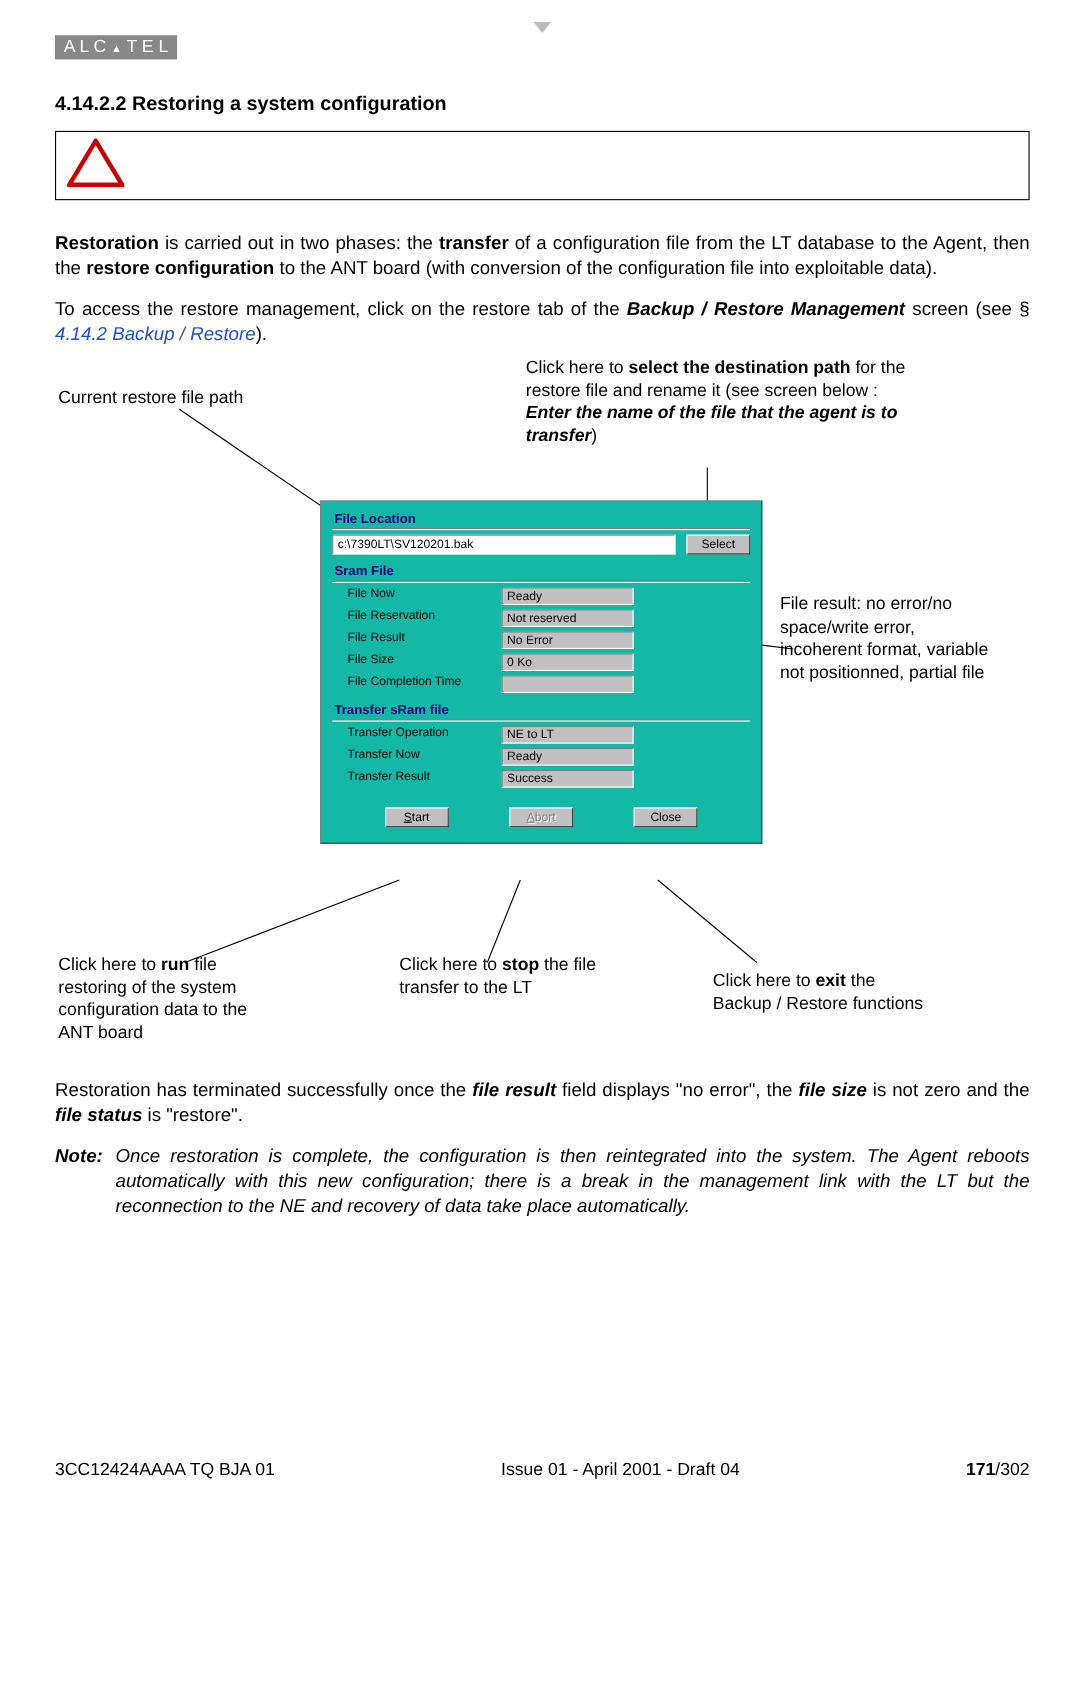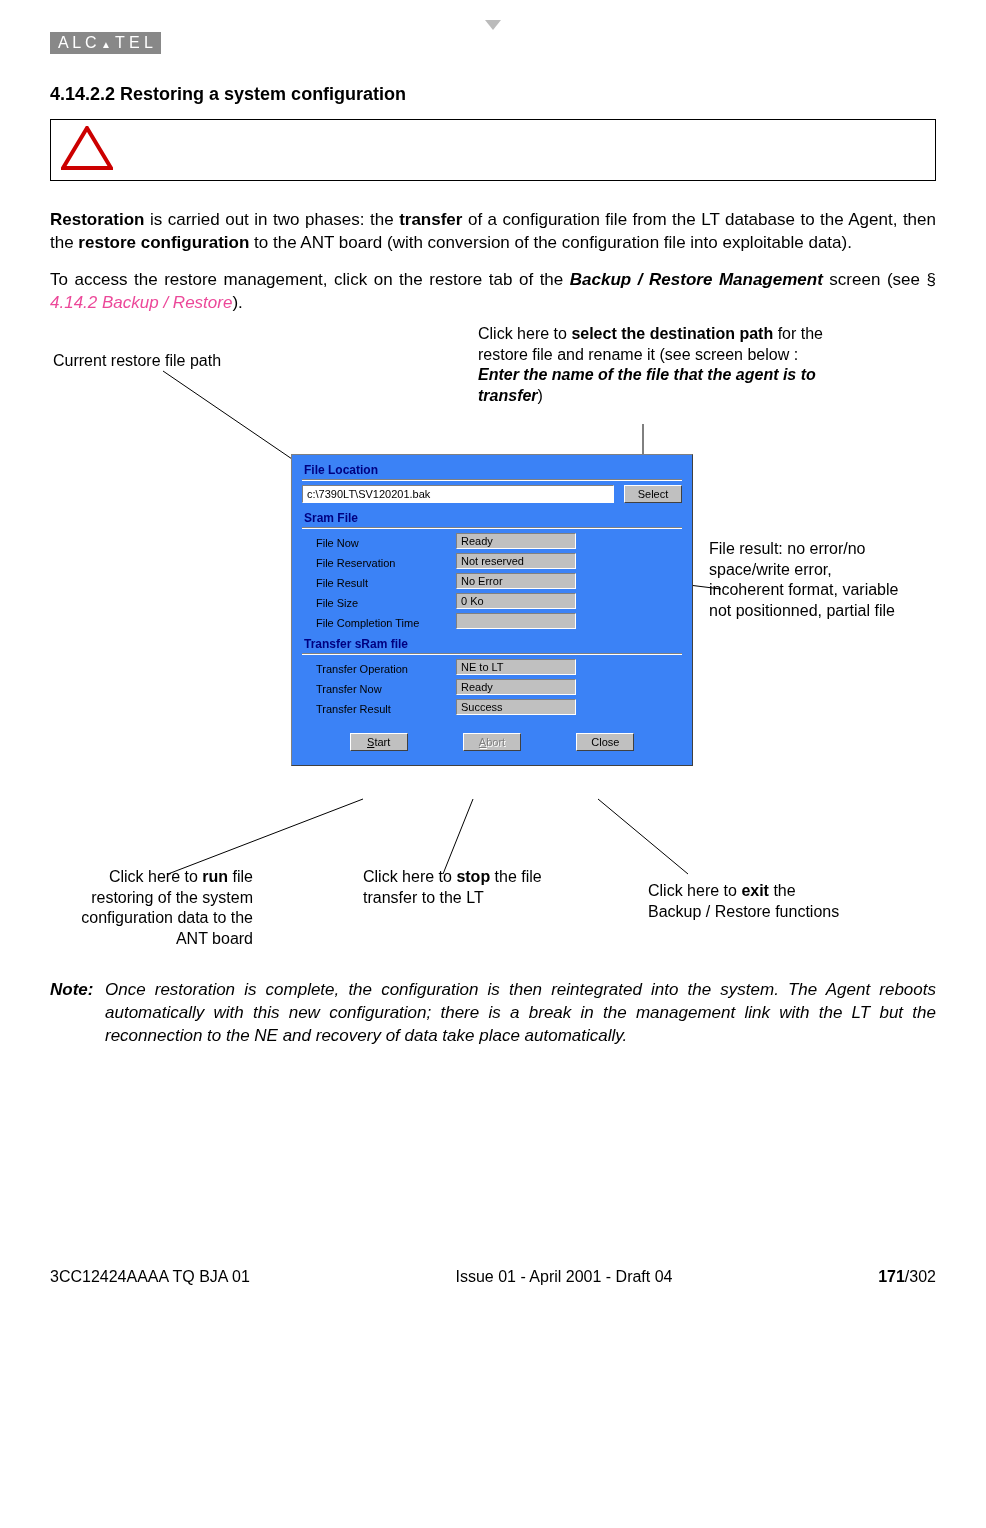--- a/index.html
+++ b/index.html
@@ -53,38 +53,38 @@
   }
   .warning-text .bi { font-style: italic; }
   p.body-text {
     font-size: 17px;
     line-height: 1.35;
     margin: 10px 0 14px 0;
     text-align: justify;
   }
   .b { font-weight: bold; }
   .bi { font-weight: bold; font-style: italic; }
-  .link-ref { font-style: italic; color: #ec4899; }
+  .link-ref { font-style: italic; color: #1d4ed8; }
   .figure-wrap {
     position: relative;
     width: 880px;
     height: 630px;
     margin: 10px auto 20px auto;
   }
   .callout {
     position: absolute;
     font-size: 16px;
     line-height: 1.3;
   }
   .dialog {
     position: absolute;
     left: 238px;
     top: 125px;
     width: 400px;
-    background: #3b82f6;
+    background: #14b8a6;
     border: 1px solid #808080;
     border-right-color: #404040;
     border-bottom-color: #404040;
     font-family: "MS Sans Serif", Tahoma, sans-serif;
     font-size: 11px;
   }
   .groupbox {
     margin: 8px 10px;
     position: relative;
   }
@@ -95,21 +95,21 @@
     padding-left: 2px;
   }
   .group-line {
     border-top: 1px solid #808080;
     border-bottom: 1px solid #fff;
     height: 0;
     margin-top: 2px;
   }
   .row {
     display: flex;
-    align-items: flex-end;
+    align-items: flex-start;
     margin: 4px 0 4px 14px;
   }
   .row .lbl { width: 140px; color: #000; }
   .field-ro {
     flex: 0 0 120px;
     border: 1px solid #808080;
     border-right-color: #fff;
     border-bottom-color: #fff;
     background: #c0c0c0;
     padding: 1px 4px;
@@ -216,21 +216,21 @@
     </svg>
 
     <div class="callout" style="left:0px; top:22px; width:230px;">Current restore file path</div>
 
     <div class="callout" style="left:425px; top:-5px; width:360px;">
       <span>Click here to </span><span class="b">select the destination path</span><span> for the restore file and rename it (see screen below : </span><span class="bi">Enter the name of the file that the agent is to transfer</span><span>)</span>
     </div>
 
     <div class="callout" style="left:656px; top:210px; width:190px;">File result: no error/no space/write error, incoherent format, variable not positionned, partial file</div>
 
-    <div class="callout" style="left:0px; top:538px; width:200px;text-align:right;">
+    <div class="callout" style="left:0px; top:538px; width:200px;">
       <span>Click here to </span><span class="b">run</span><span> file restoring of the system configuration data to the ANT board</span>
     </div>
 
     <div class="callout" style="left:310px; top:538px; width:200px;">
       <span>Click here to </span><span class="b">stop</span><span> the file transfer to the LT</span>
     </div>
 
     <div class="callout" style="left:595px; top:552px; width:200px;">
       <span>Click here to </span><span class="b">exit</span><span> the Backup / Restore functions</span>
     </div>
@@ -288,20 +288,23 @@
       </div>
 
       <div class="btn-row">
         <div class="btn underline-first">Start</div>
         <div class="btn disabled underline-first">Abort</div>
         <div class="btn">Close</div>
       </div>
     </div>
   </div>
 
+  <p class="body-text">
+    <span>Restoration has terminated successfully once the </span><span class="bi">file result</span><span> field displays "no error", the </span><span class="bi">file size</span><span> is not zero and the </span><span class="bi">file status</span><span> is "restore".</span>
+  </p>
 
   <div class="note-block">
     <div class="note-label">Note:</div>
     <div class="note-body">Once restoration is complete, the configuration is then reintegrated into the system. The Agent reboots automatically with this new configuration; there is a break in the management link with the LT but the reconnection to the NE and recovery of data take place automatically.</div>
   </div>
 </div>
 
 <div style="height:180px;"></div>
 
 <div class="footer">

